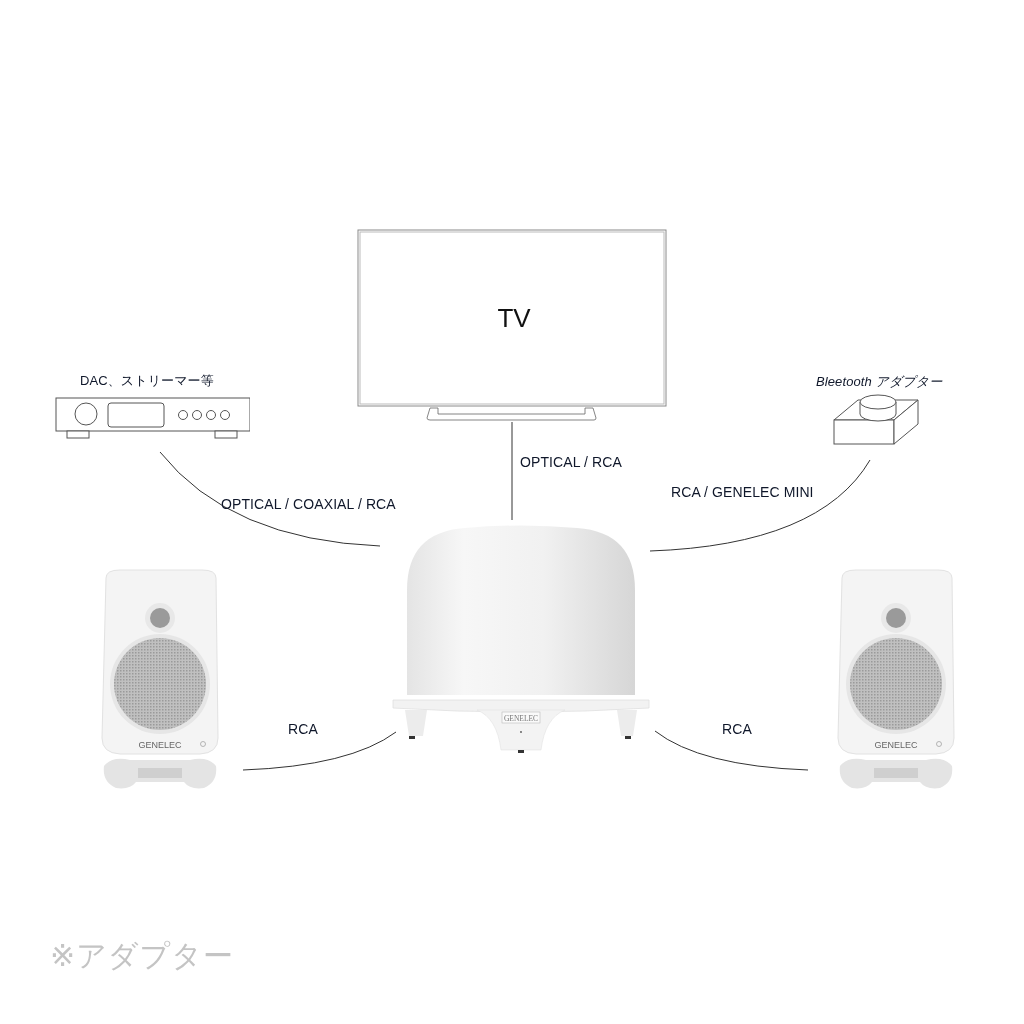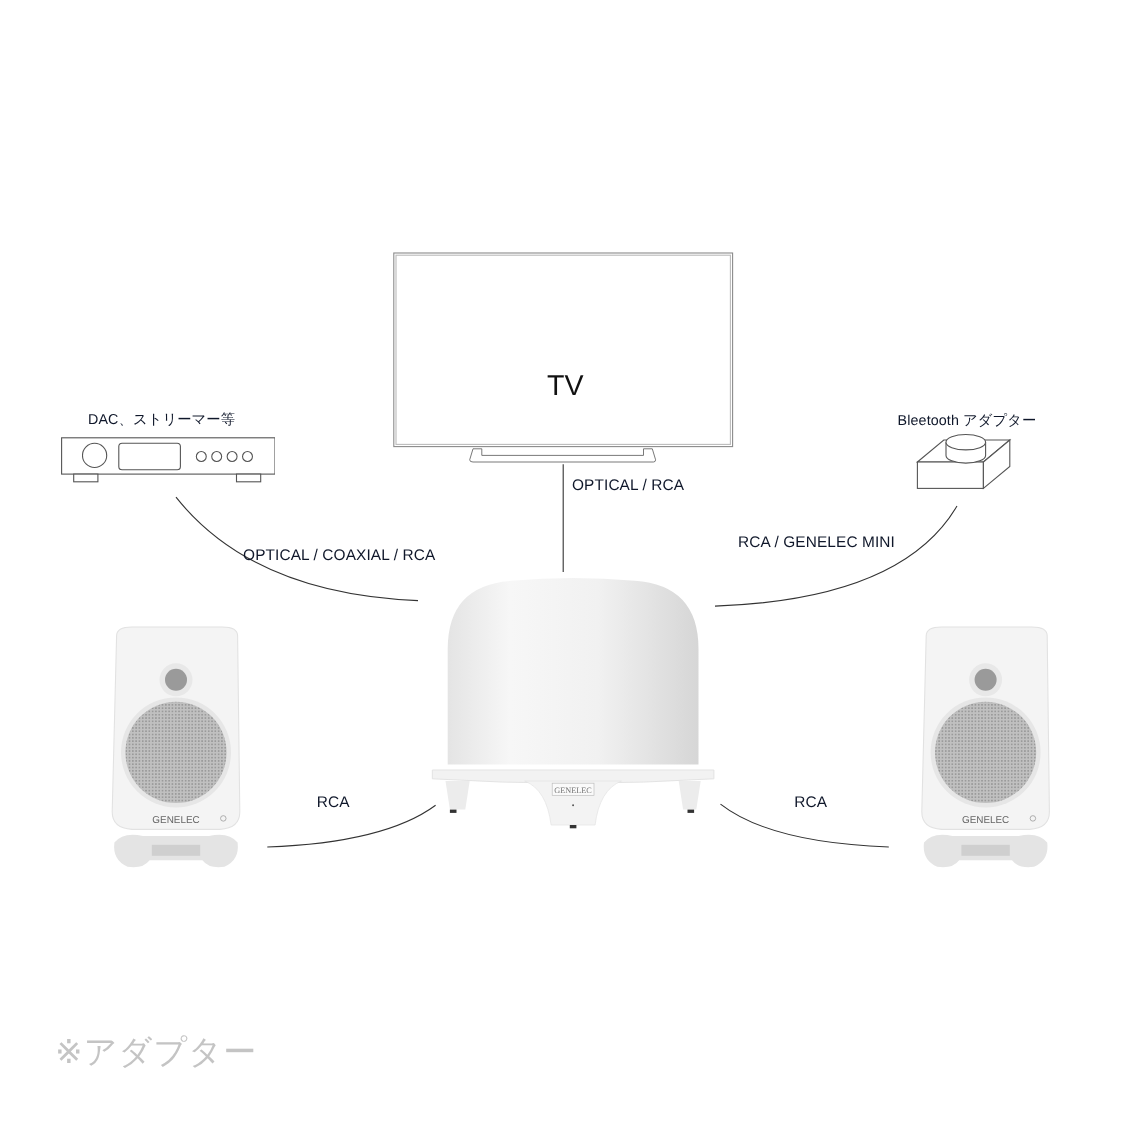--- a/index.html
+++ b/index.html
@@ -3,21 +3,21 @@
 <meta charset="utf-8">
 <style>
   html, body { margin: 0; padding: 0; background: #ffffff; }
   body { width: 1024px; height: 1024px; position: relative; overflow: hidden;
          font-family: "Liberation Sans", "DejaVu Sans", sans-serif; color: #111; }
   .abs { position: absolute; }
   .lbl { position: absolute; font-size: 14px; color: #0f172a; white-space: nowrap; letter-spacing: 0.1px; }
   svg.wires { position: absolute; left: 0; top: 0; width: 1024px; height: 1024px; pointer-events: none; }
   .tv-label { position: absolute; left: 358px; top: 230px; width: 312px; height: 176px;
               display: flex; align-items: center; justify-content: center;
-              font-size: 26px; color: #111; margin-top: 32px; }
+              font-size: 26px; color: #111; }
   .caption { position: absolute; left: 50px; top: 936px; font-size: 30px; color: #c4c4c4; letter-spacing: 1px; }
 </style>
 </head>
 <body>
 
 <svg class="wires" viewBox="0 0 1024 1024">
 
   <path d="M160 452 Q 230 540 380 546" fill="none" stroke="#333" stroke-width="1"></path>
 
   <line x1="512" y1="422" x2="512" y2="520" stroke="#333" stroke-width="1"></line>
@@ -42,31 +42,31 @@
   <circle cx="36" cy="18" r="11" fill="#fff" stroke="#555" stroke-width="1"></circle>
   <rect x="58" y="7" width="56" height="24" rx="3" fill="#fff" stroke="#555" stroke-width="1"></rect>
   <circle cx="133" cy="19" r="4.5" fill="#fff" stroke="#555" stroke-width="1"></circle>
   <circle cx="147" cy="19" r="4.5" fill="#fff" stroke="#555" stroke-width="1"></circle>
   <circle cx="161" cy="19" r="4.5" fill="#fff" stroke="#555" stroke-width="1"></circle>
   <circle cx="175" cy="19" r="4.5" fill="#fff" stroke="#555" stroke-width="1"></circle>
   <rect x="17" y="35" width="22" height="7" fill="#fff" stroke="#555" stroke-width="1"></rect>
   <rect x="165" y="35" width="22" height="7" fill="#fff" stroke="#555" stroke-width="1"></rect>
 </svg>
 
-<div class="lbl" style="left:816px;top:373px;font-size:13px;">Bleetooth アダプター</div>
+<div class="lbl" style="left:816px;top:373px;font-size:13px;font-style:italic;">Bleetooth アダプター</div>
 <svg class="abs" style="left:830px;top:390px;" width="90" height="60">
   <polygon points="4,30 28,10 88,10 64,30" fill="#fff" stroke="#555" stroke-width="1"></polygon>
   <rect x="4" y="30" width="60" height="24" fill="#fff" stroke="#555" stroke-width="1"></rect>
   <polygon points="64,30 88,10 88,34 64,54" fill="#fff" stroke="#555" stroke-width="1"></polygon>
   <path d="M30 12 L30 24 A18 7 0 0 0 66 24 L66 12" fill="#fff" stroke="#555" stroke-width="1"></path>
   <ellipse cx="48" cy="12" rx="18" ry="7" fill="#fff" stroke="#555" stroke-width="1"></ellipse>
 </svg>
 
 <div class="lbl" style="left:221px;top:496px;">OPTICAL / COAXIAL /  RCA</div>
-<div class="lbl" style="left:520px;top:432px;">OPTICAL / RCA</div>
+<div class="lbl" style="left:520px;top:454px;">OPTICAL / RCA</div>
 <div class="lbl" style="left:671px;top:484px;">RCA / GENELEC MINI</div>
 <div class="lbl" style="left:288px;top:721px;">RCA</div>
 <div class="lbl" style="left:722px;top:721px;">RCA</div>
 
 <svg class="abs" style="left:385px;top:520px;" width="272" height="240">
   <defs>
     <linearGradient id="subg" x1="0" x2="1" y1="0" y2="0">
       <stop offset="0" stop-color="#e4e4e4"></stop>
       <stop offset="0.25" stop-color="#f7f7f7"></stop>
       <stop offset="0.6" stop-color="#f1f1f1"></stop>

